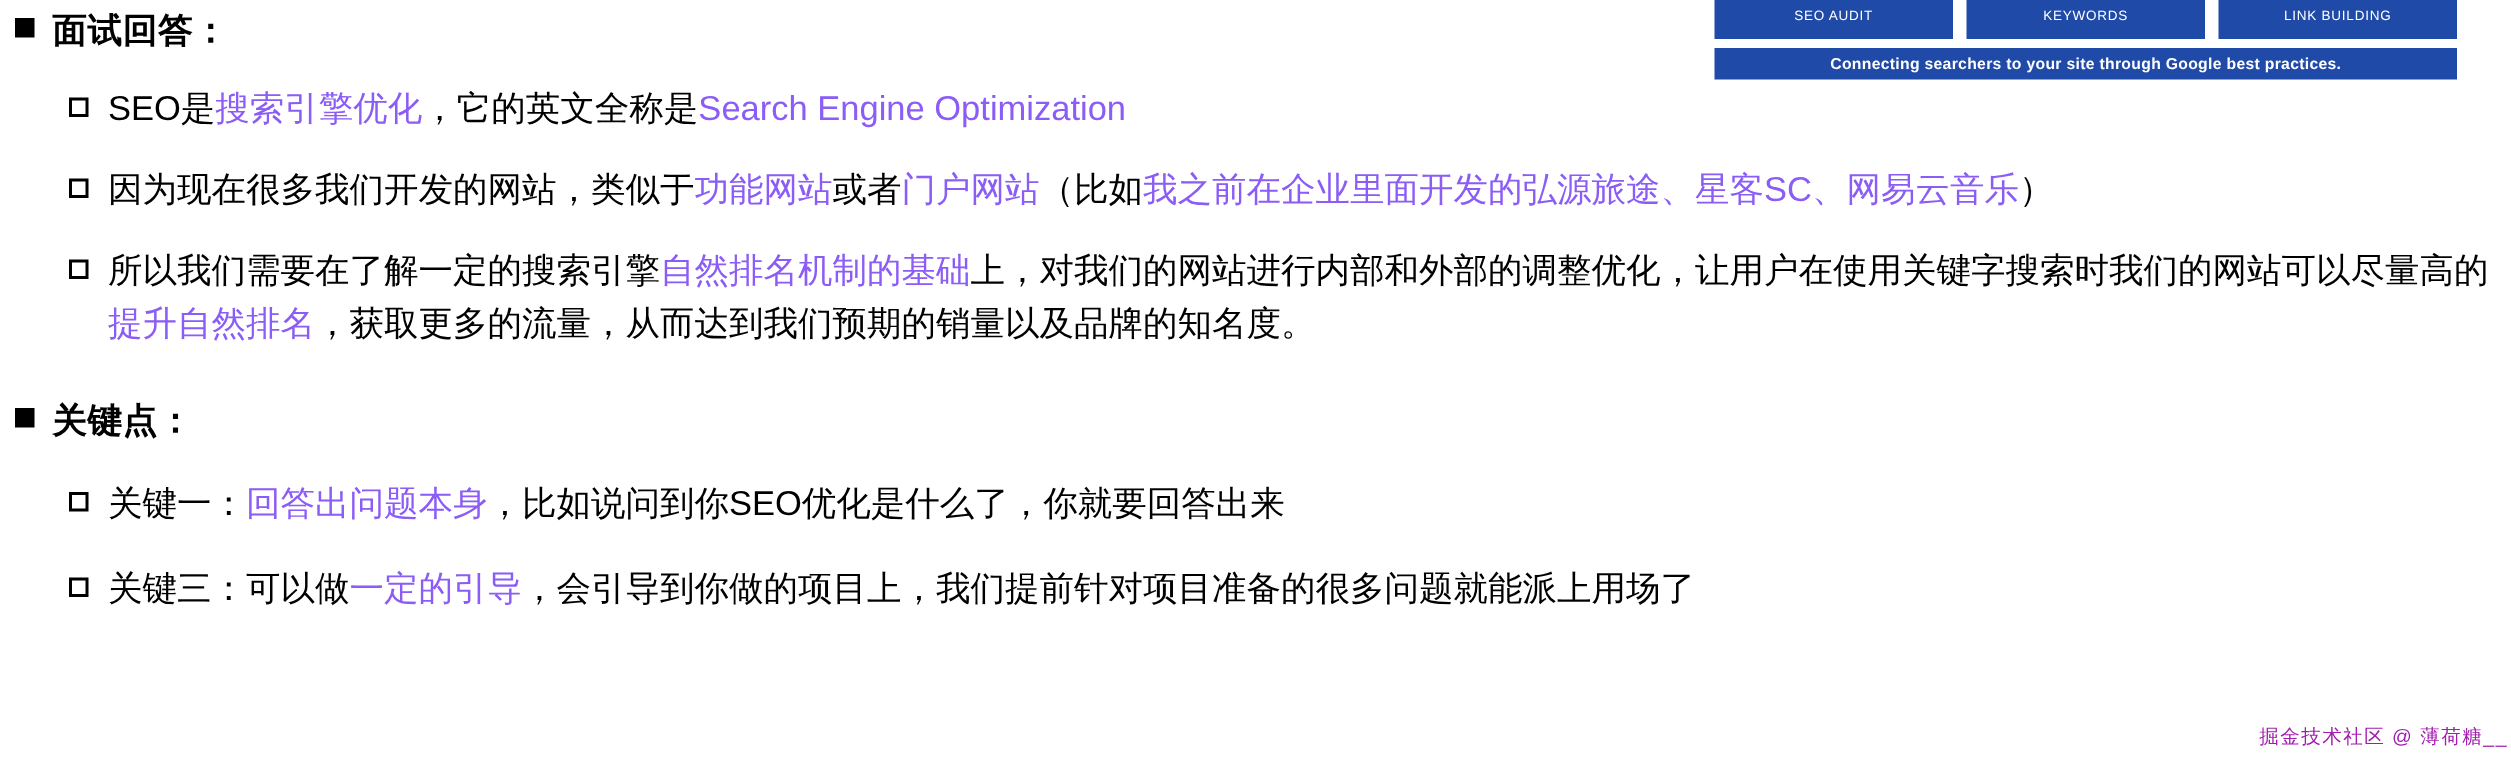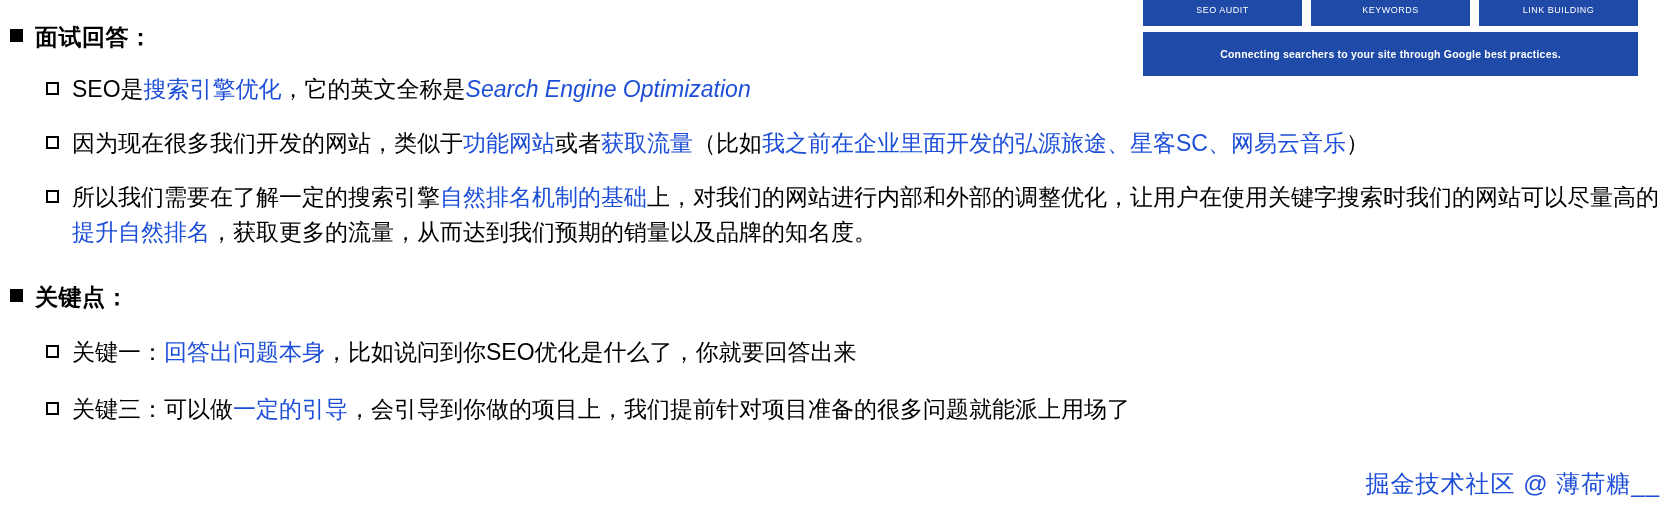--- a/index.html
+++ b/index.html
@@ -41,21 +41,21 @@
     font-size: 9px;
     display: flex;
     align-items: center;
     justify-content: center;
     letter-spacing: 0.5px;
     overflow: hidden;
     white-space: nowrap;
   }
   .banner-bar {
     margin-top: 6px;
-    height: 44px;
+    height: 21px;
     background: #1f4aa8;
     color: #ffffff;
     font-size: 10.5px;
     font-weight: bold;
     display: flex;
     align-items: center;
     justify-content: center;
     letter-spacing: 0.2px;
   }
 
@@ -102,35 +102,35 @@
     margin-top: 10px;
     margin-right: 13px;
     flex: none;
   }
   .l2-text {
     font-size: 23px;
     line-height: 1.55;
     max-width: 1590px;
   }
 
-  .red { color: #1d4ed8; }
-  .ital { font-style: italic; }
-
-  
-  #sec-answer { padding-top: 19px; }
+  .red { color: #8b5cf6; }
+  .ital { }
+
+  
+  #sec-answer { padding-top: 2px; }
   #sec-key { margin-top: 30px; }
   #sec-key .l2 { margin-top: 21px; }
 
   
   .watermark {
     position: absolute;
-    right: 14px;
+    right: 2px;
     bottom: 8px;
-    font-size: 24px;
-    color: #1d4ed8;
+    font-size: 13px;
+    color: #a21caf;
     letter-spacing: 1px;
     white-space: nowrap;
   }
 </style>
 </head>
 <body>
 
 <div class="slide">
 
   <div class="banner">
@@ -153,21 +153,21 @@
       <div class="l2">
         <span class="l2-mark"></span>
         <span class="l2-text">
           <span>SEO是</span><span class="red">搜索引擎优化</span><span>，它的英文全称是</span><span class="red ital">Search Engine Optimization</span>
         </span>
       </div>
 
       <div class="l2">
         <span class="l2-mark"></span>
         <span class="l2-text">
-          <span>因为现在很多我们开发的网站，类似于</span><span class="red">功能网站</span><span>或者</span><span class="red">获取流量</span><span>（比如</span><span class="red">我之前在企业里面开发的弘源旅途、星客SC、网易云音乐</span><span>）</span>
+          <span>因为现在很多我们开发的网站，类似于</span><span class="red">功能网站</span><span>或者</span><span class="red">门户网站</span><span>（比如</span><span class="red">我之前在企业里面开发的弘源旅途、星客SC、网易云音乐</span><span>）</span>
         </span>
       </div>
 
 
       <div class="l2">
         <span class="l2-mark"></span>
         <span class="l2-text">
           <span>所以我们需要在了解一定的搜索引擎</span><span class="red">自然排名机制的基础</span><span>上，对我们的网站进行内部和外部的调整优化，让用户在使用关键字搜索时我们的网站可以尽量高的</span><span class="red">提升自然排名</span><span>，获取更多的流量，从而达到我们预期的销量以及品牌的知名度。</span>
         </span>
       </div>

